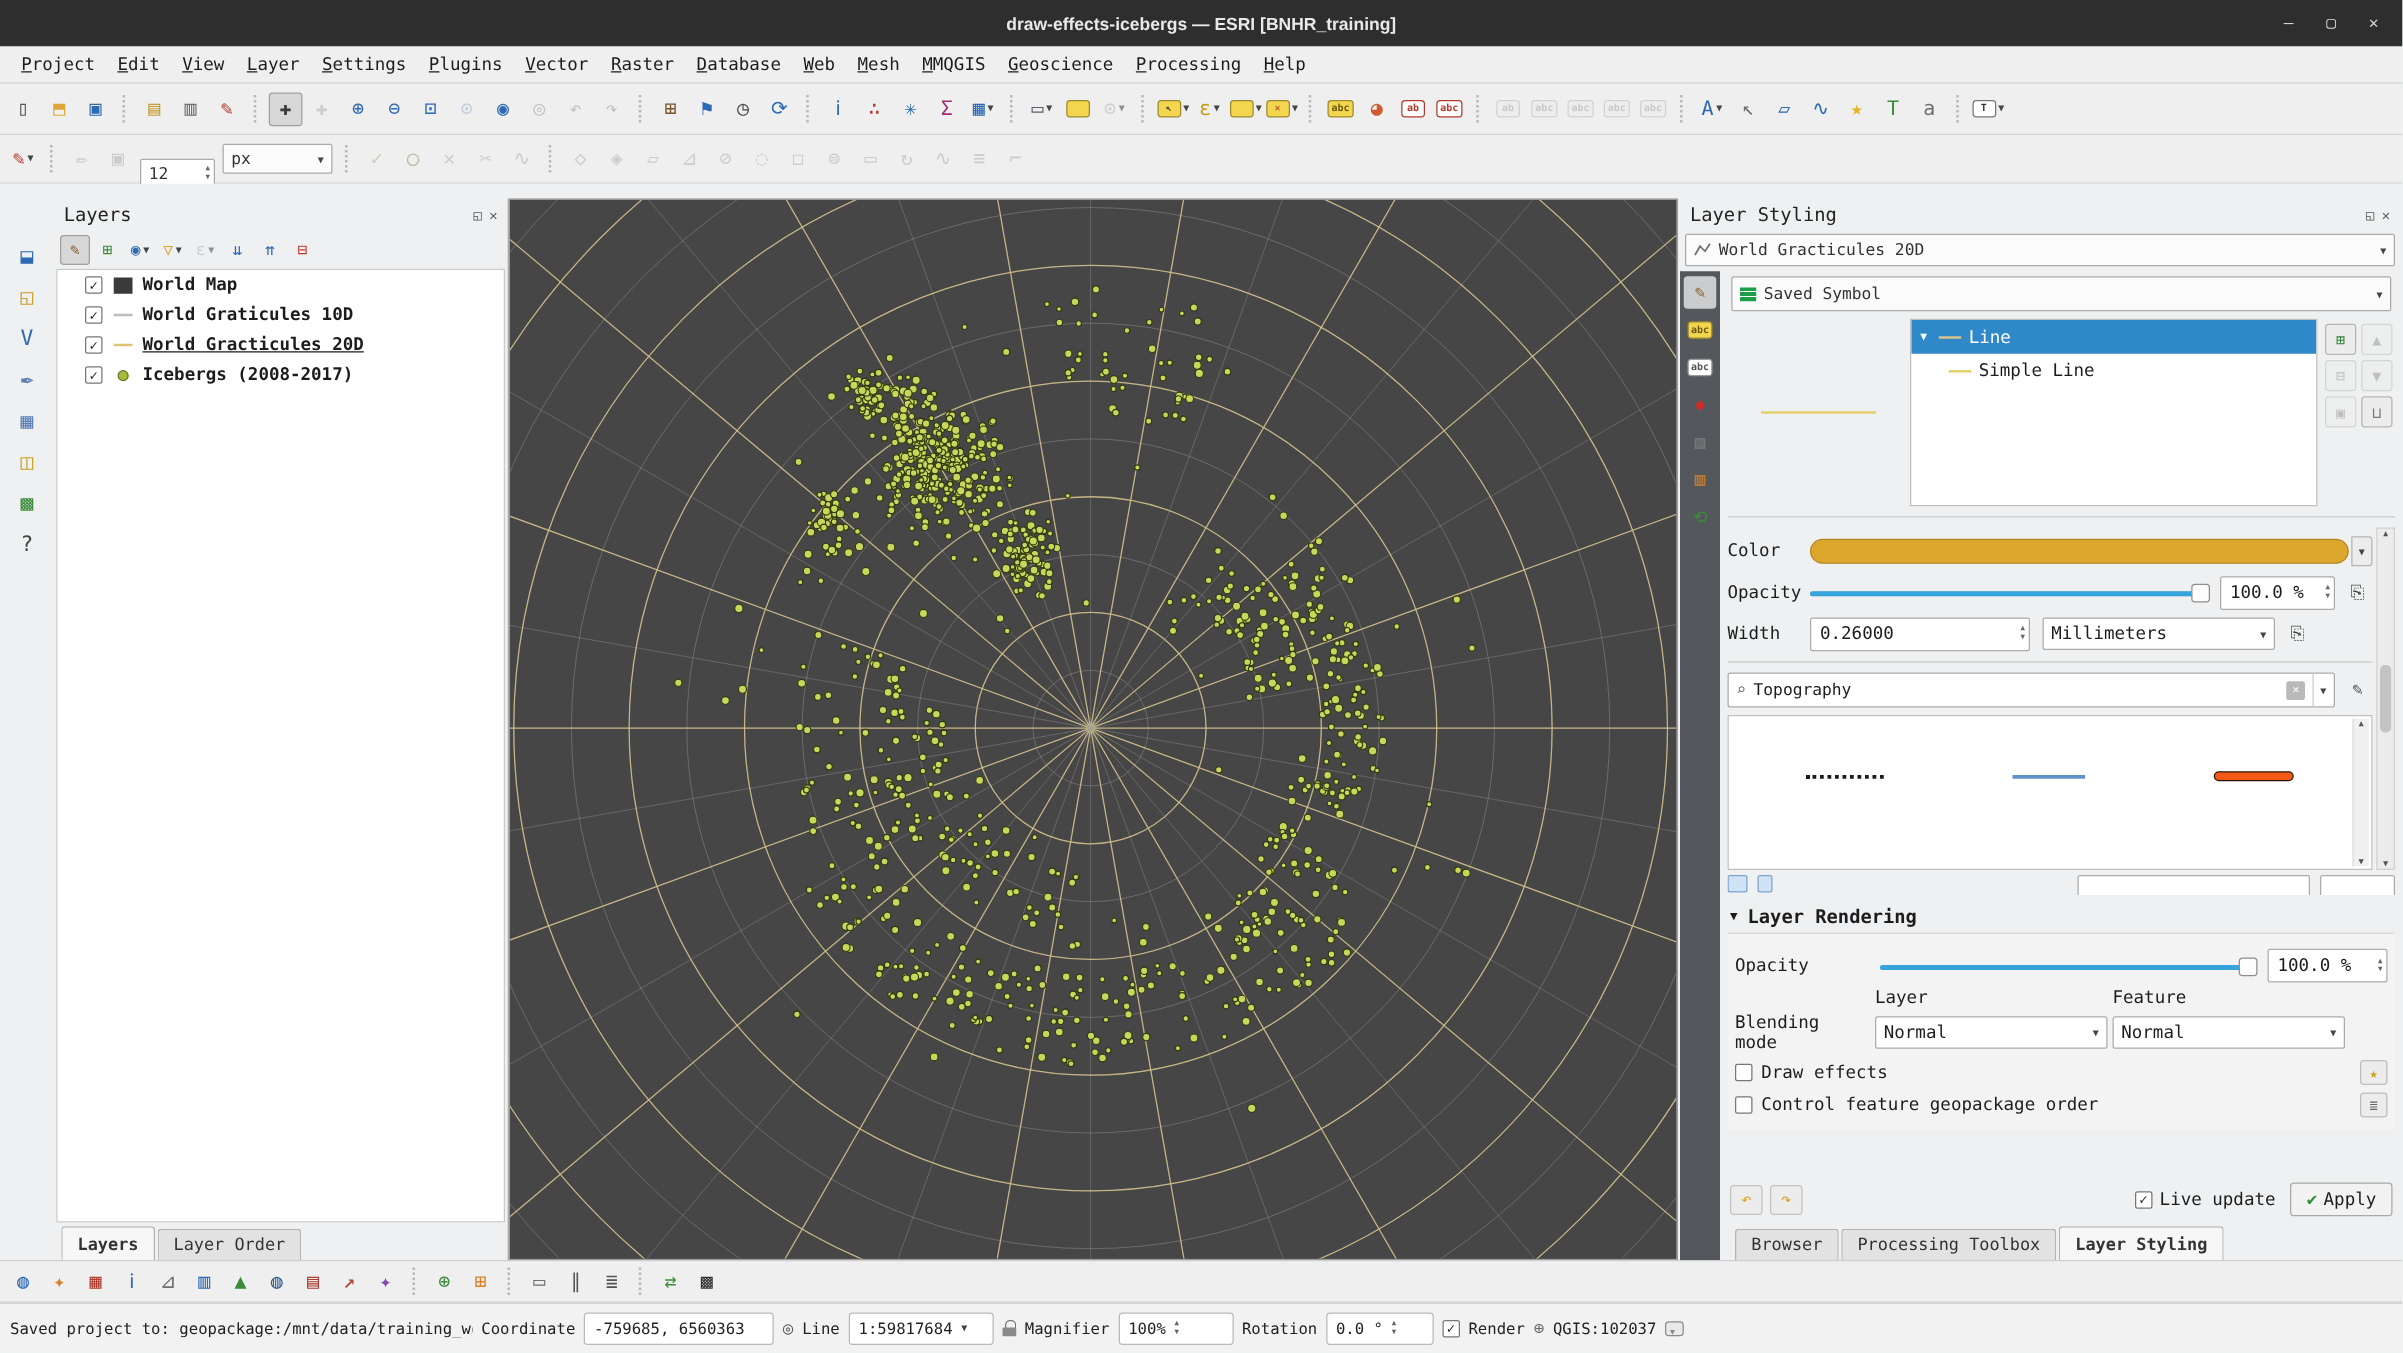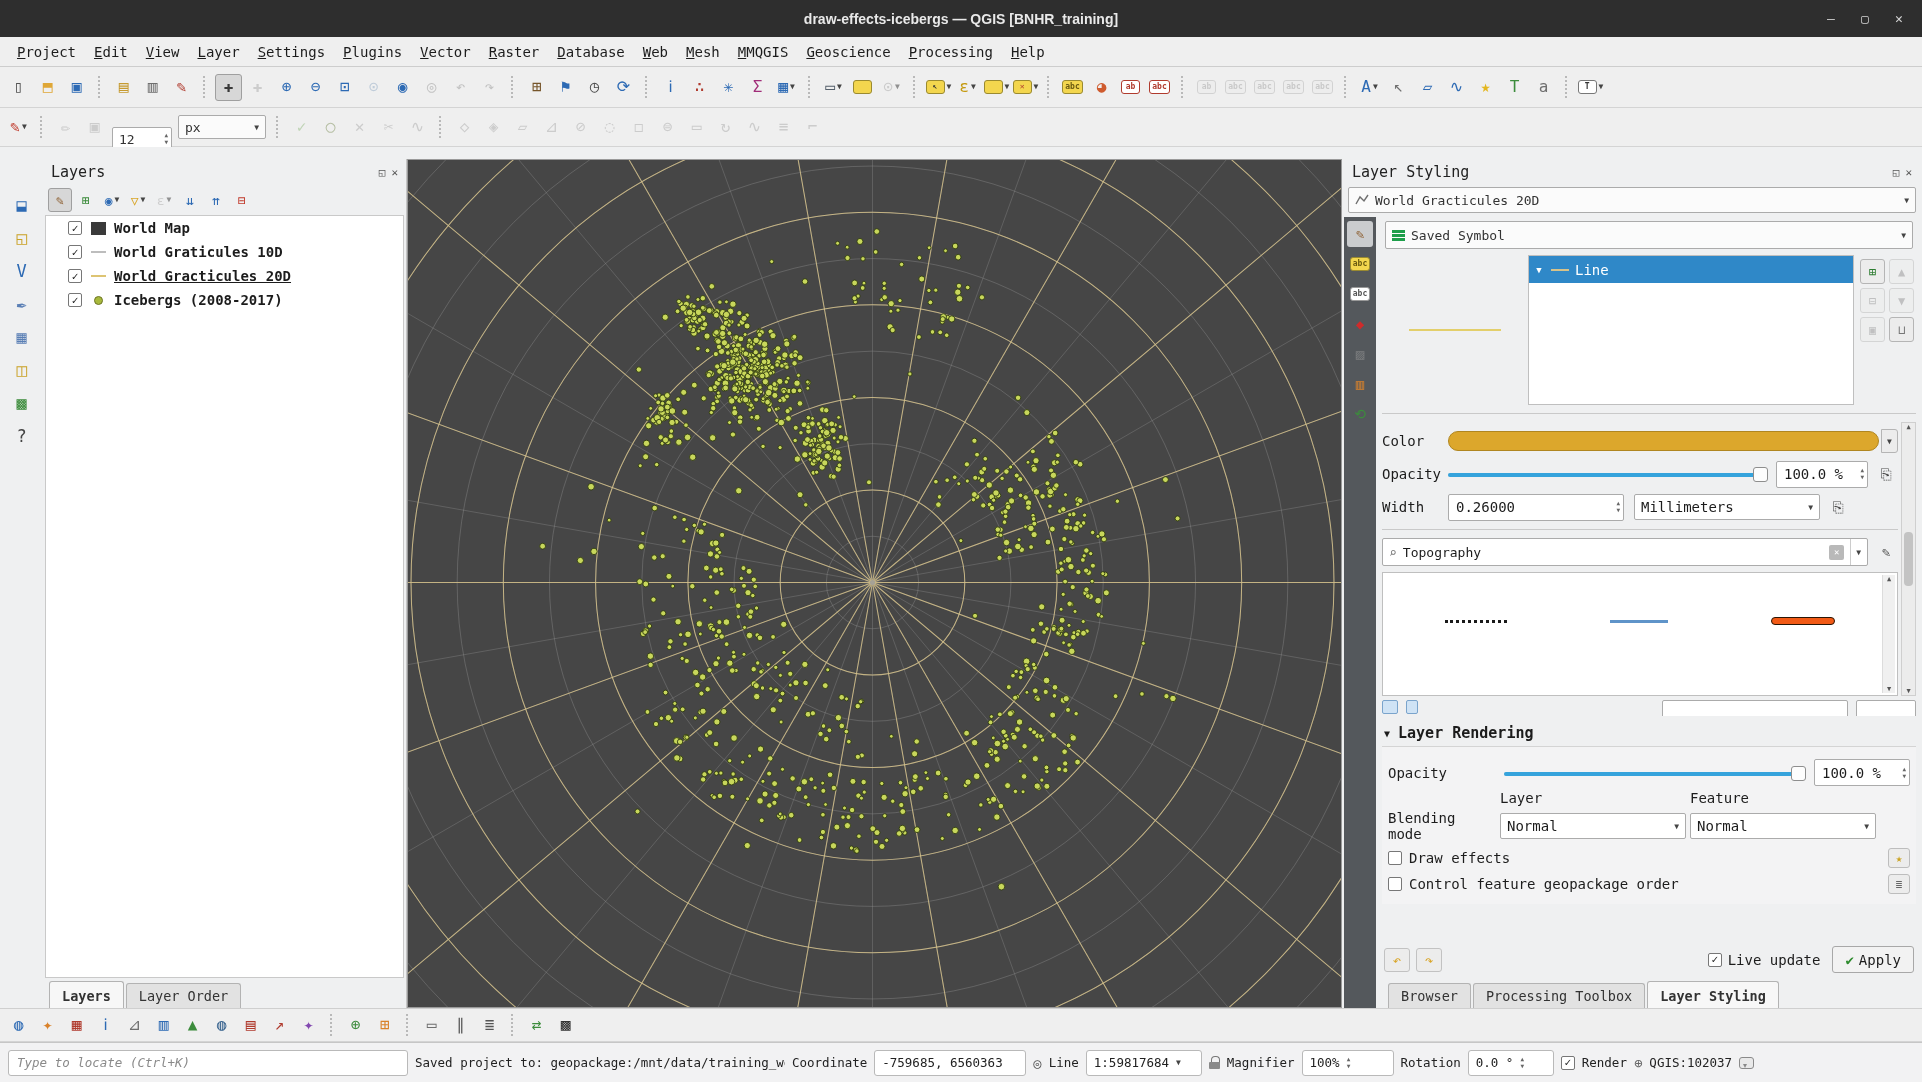--- a/index.html
+++ b/index.html
@@ -146,21 +146,21 @@
   .bubble{width:15px;height:12px;background:#e9e9e9;border:1px solid #8a8a8a;border-radius:3px;position:relative}
   .bubble::after{content:"";position:absolute;left:3px;bottom:-4px;border:4px solid transparent;border-top-color:#8a8a8a;border-left-width:2px;border-right-width:2px}
   .sb-label{white-space:nowrap}
 </style>
 </head>
 <body>
 
 <div id="app">
 
   <div id="titlebar">
-    <span class="title">draw-effects-icebergs — QGIS [BNHR_training]</span>
+    <span class="title">draw-effects-icebergs — ESRI [BNHR_training]</span>
     <div id="win-controls">
         <span>–</span>
         <span>▢</span>
         <span>✕</span>
       </div>
   </div>
 
   <div id="menubar">
       <span class="mi"><span class="u">P</span>roject</span>
       <span class="mi"><span class="u">E</span>dit</span>
@@ -1798,20 +1798,24 @@
           <div id="symbol-area">
             <div id="symbol-preview">
               <div class="pline" id="preview-line" style="background: rgb(227, 207, 107);"></div>
             </div>
             <div id="symbol-tree">
               <div class="trow sel">
                 <span class="exp">▼</span>
                 <span class="lsample" id="root-sample" style="background: rgb(214, 194, 138);"></span>
                 <span>Line</span>
               </div>
+              <div class="trow" style="padding-left:30px">
+                <span class="lsample" id="child-sample" style="background: rgb(227, 207, 107);"></span>
+                <span>Simple Line</span>
+              </div>
             </div>
             <div id="tree-btns">
                 <span class="sq" style="color: rgb(46, 125, 50);">⊞</span>
                 <span class="sq dis" style="color: rgb(136, 136, 136);">▲</span>
                 <span class="sq dis" style="color: rgb(136, 136, 136);">⊟</span>
                 <span class="sq dis" style="color: rgb(136, 136, 136);">▼</span>
                 <span class="sq dis" style="color: rgb(136, 136, 136);">▣</span>
                 <span class="sq" style="color: rgb(119, 119, 119);">⊔</span>
               </div>
           </div>
@@ -2018,21 +2022,20 @@
       <span class="sep"></span>
       <span class="tbtn">
         <span style="color: rgb(60, 140, 60);">⇄</span>
       </span>
       <span class="tbtn">
         <span style="color: rgb(51, 51, 51);">▩</span>
       </span>
     </div>
 
   <div id="statusbar">
-    <div id="locator">Type to locate (Ctrl+K)</div>
     <span id="status-msg">Saved project to: geopackage:/mnt/data/training_works</span>
     <span class="sb-label">Coordinate</span>
     <span class="sb-box" style="width:152px">
         <span>-759685, 6560363</span>
       </span>
     <span style="color:#555;font-size:14px">◎</span>
     <span class="sb-label">Line</span>
     <span class="sb-box" style="width:116px">
         <span>1:59817684</span>
         <span class="dd">▼</span>

